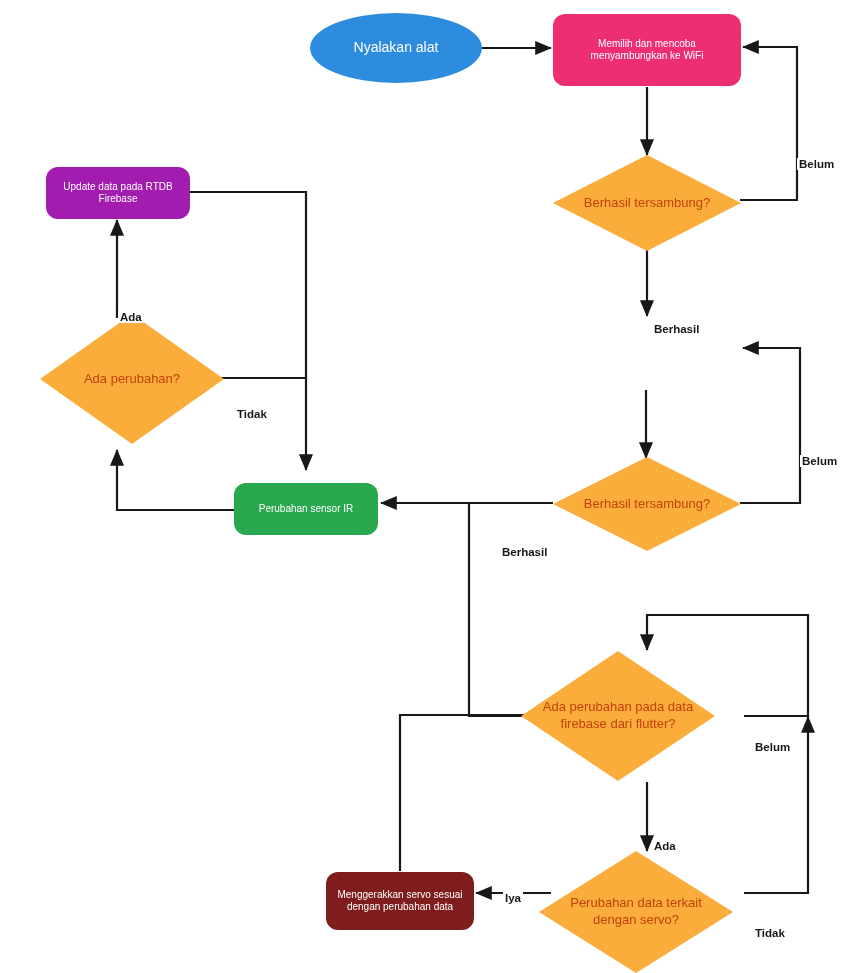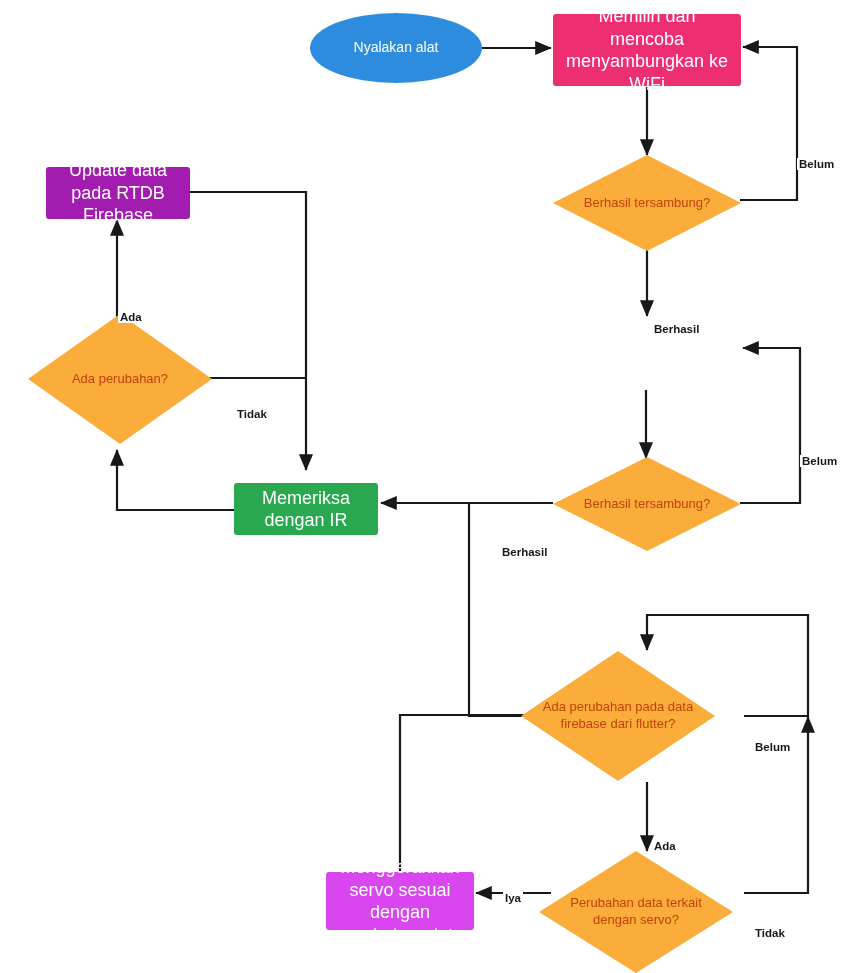--- a/index.html
+++ b/index.html
@@ -2,21 +2,21 @@
 <html><head>
 <meta charset="utf-8">
 <style>
   html,body{margin:0;padding:0;background:#ffffff;}
   body{width:847px;height:973px;overflow:hidden;font-family:"Liberation Sans",sans-serif;}
   #canvas{position:relative;width:847px;height:973px;background:#ffffff;}
   svg.flow{position:absolute;left:0;top:0;width:847px;height:973px;}
 
   .node{position:absolute;box-sizing:border-box;display:flex;align-items:center;
         justify-content:center;text-align:center;color:#ffffff;line-height:1.25;}
-  .rect{border-radius:3px;font-size:18px;padding:4px 8px;}
+  .rect{border-radius:12px;font-size:10px;padding:4px 8px;}
   .ellipse{border-radius:50%;font-size:14px;}
   .diamond-wrap{position:absolute;}
   .diamond-shape{position:absolute;left:0;top:0;width:100%;height:100%;
         background:#fbad3b;clip-path:polygon(50% 0%,100% 50%,50% 100%,0% 50%);}
   .diamond-label{position:absolute;left:0;top:0;width:100%;height:100%;
         display:flex;align-items:center;justify-content:center;text-align:center;
         color:#c2410c;font-size:13px;line-height:1.3;padding:0 14px;box-sizing:border-box;}
 
   .edge-label{position:absolute;font-size:11.5px;font-weight:bold;color:#17181a;
         white-space:nowrap;background:#ffffff;padding:0 2px;margin-top:40px;}
@@ -85,43 +85,43 @@
     <div class="diamond-label">Berhasil tersambung?</div>
   </div>
 
 
   <div class="diamond-wrap" style="left:553px;top:457px;width:188px;height:94px;">
     <div class="diamond-shape"></div>
     <div class="diamond-label">Berhasil tersambung?</div>
   </div>
 
   <div class="node rect" style="left:234px;top:483px;width:144px;height:52px;background:#2aa84f;">
-    <span>Memeriksa dengan IR</span>
+    <span>Perubahan sensor IR</span>
   </div>
 
-  <div class="diamond-wrap" style="left:28px;top:314px;width:184px;height:130px;">
+  <div class="diamond-wrap" style="left:40px;top:314px;width:184px;height:130px;">
     <div class="diamond-shape"></div>
     <div class="diamond-label">Ada perubahan?</div>
   </div>
 
   <div class="node rect" style="left:46px;top:167px;width:144px;height:52px;background:#a21caf;">
     <span>Update data pada RTDB Firebase</span>
   </div>
 
   <div class="diamond-wrap" style="left:521px;top:651px;width:194px;height:130px;">
     <div class="diamond-shape"></div>
     <div class="diamond-label">Ada perubahan pada data firebase dari flutter?</div>
   </div>
 
   <div class="diamond-wrap" style="left:539px;top:851px;width:194px;height:122px;">
     <div class="diamond-shape"></div>
     <div class="diamond-label">Perubahan data terkait dengan servo?</div>
   </div>
 
-  <div class="node rect" style="left:326px;top:872px;width:148px;height:58px;background:#d946ef;">
+  <div class="node rect" style="left:326px;top:872px;width:148px;height:58px;background:#7f1d1d;">
     <span>Menggerakkan servo sesuai dengan perubahan data</span>
   </div>
 
   <div class="edge-label" style="left:797px;top:118px;">Belum</div>
   <div class="edge-label" style="left:652px;top:283px;">Berhasil</div>
   <div class="edge-label" style="left:800px;top:415px;">Belum</div>
   <div class="edge-label" style="left:500px;top:506px;">Berhasil</div>
   <div class="edge-label" style="left:118px;top:271px;">Ada</div>
   <div class="edge-label" style="left:235px;top:368px;">Tidak</div>
   <div class="edge-label" style="left:753px;top:701px;">Belum</div>

